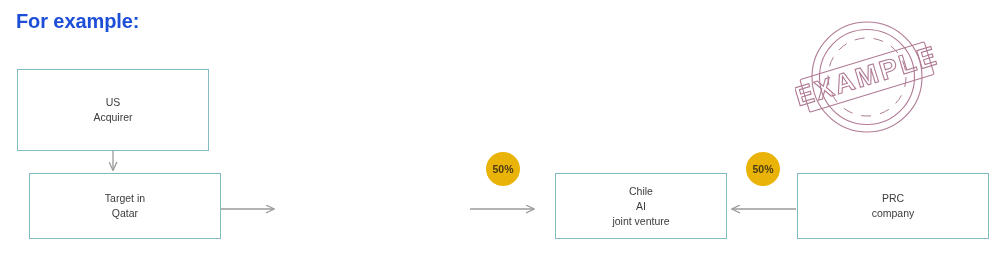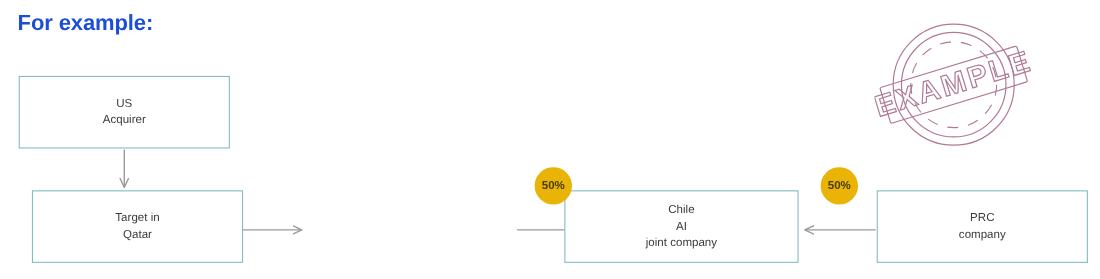--- a/index.html
+++ b/index.html
@@ -48,24 +48,24 @@
   }
   .ent-lines {
     text-align: center;
     font-size: 10.5px;
     line-height: 15px;
     color: #3b3b3b;
     font-family: "Liberation Sans", sans-serif;
   }
   .ent-lines div { white-space: nowrap; }
 
-  .box-us      { left: 17px;  top: 69px;  width: 192px; height: 66px; }
+  .box-us      { left: 17px;  top: 69px;  width: 192px; height: 82px; }
   .box-target  { left: 17px;  top: 173px; width: 192px; height: 66px; margin-left: 12px; }
   .box-uk      { left: 277px; top: 173px; width: 192px; height: 66px; }
-  .box-chile   { left: 513px; top: 173px; width: 213px; height: 66px; justify-content: center; }
+  .box-chile   { left: 555px; top: 173px; width: 172px; height: 66px; justify-content: center; }
   .box-prc     { left: 797px; top: 173px; width: 192px; height: 66px; }
 
   
   #connectors {
     position: absolute;
     left: 0; top: 0;
     width: 1000px; height: 254px;
     z-index: 1;
     pointer-events: none;
   }
@@ -140,21 +140,21 @@
       <div>Target in</div>
       <div>Qatar</div>
     </div>
   </div>
 
 
   <div class="ent-box box-chile">
     <div class="ent-lines">
       <div>Chile</div>
       <div>AI</div>
-      <div>joint company</div>
+      <div>joint venture</div>
     </div>
   </div>
 
   <div class="ent-box box-prc">
     <div class="ent-lines">
       <div>PRC</div>
       <div>company</div>
     </div>
   </div>
 

